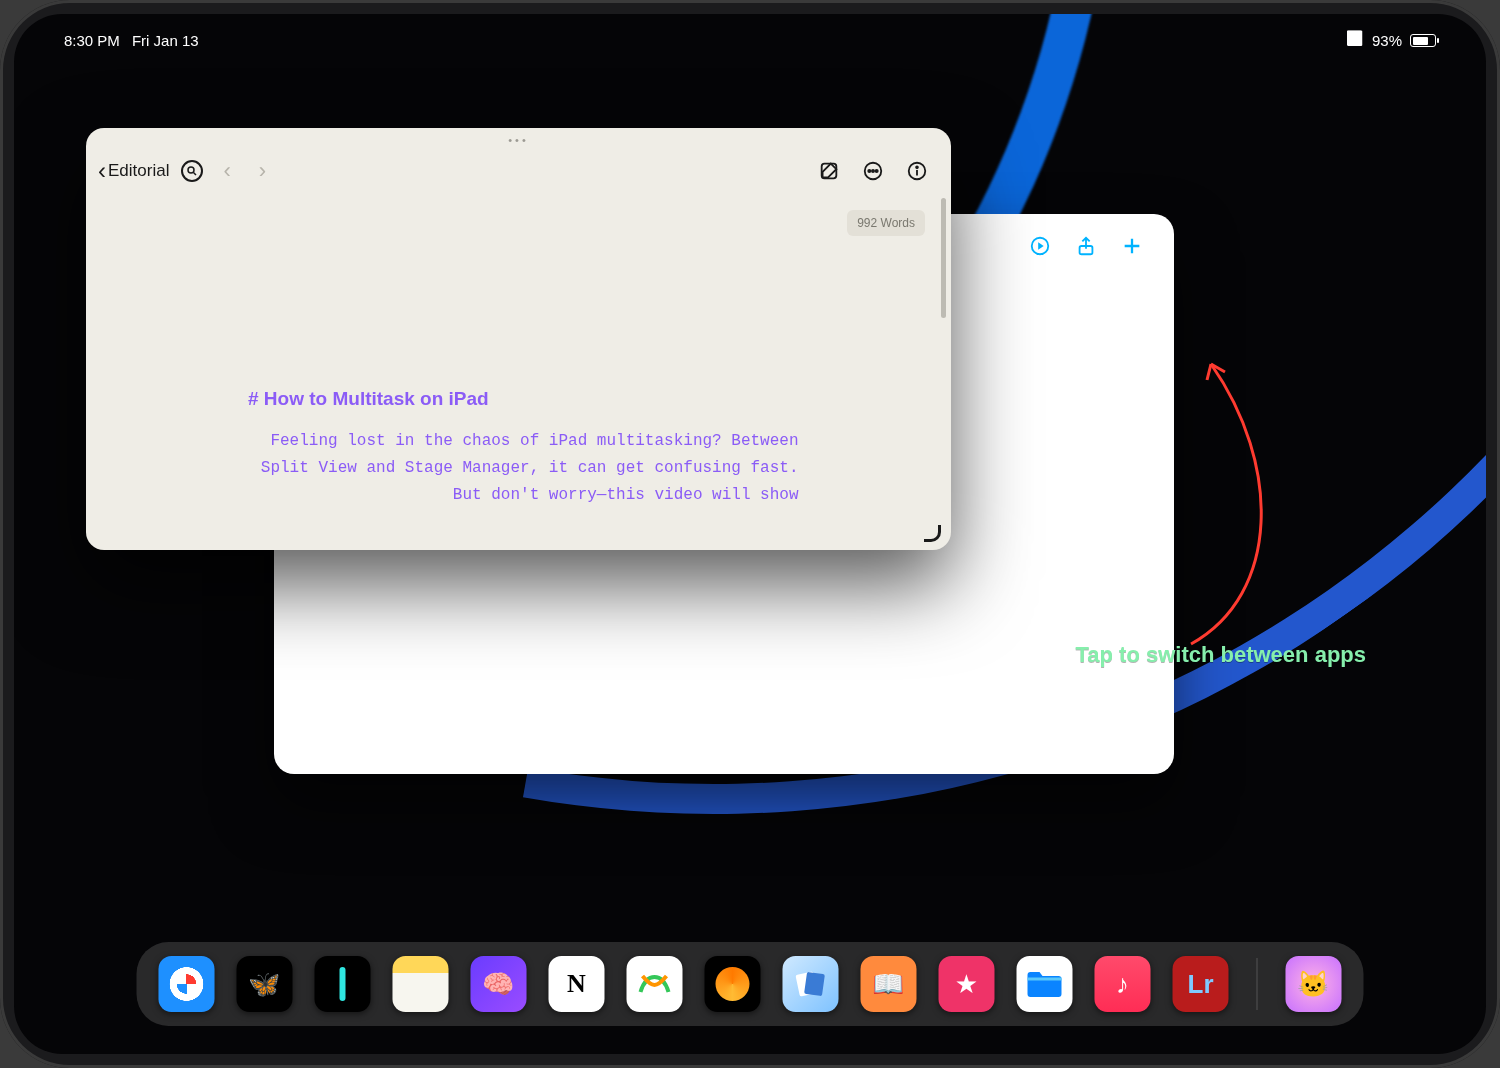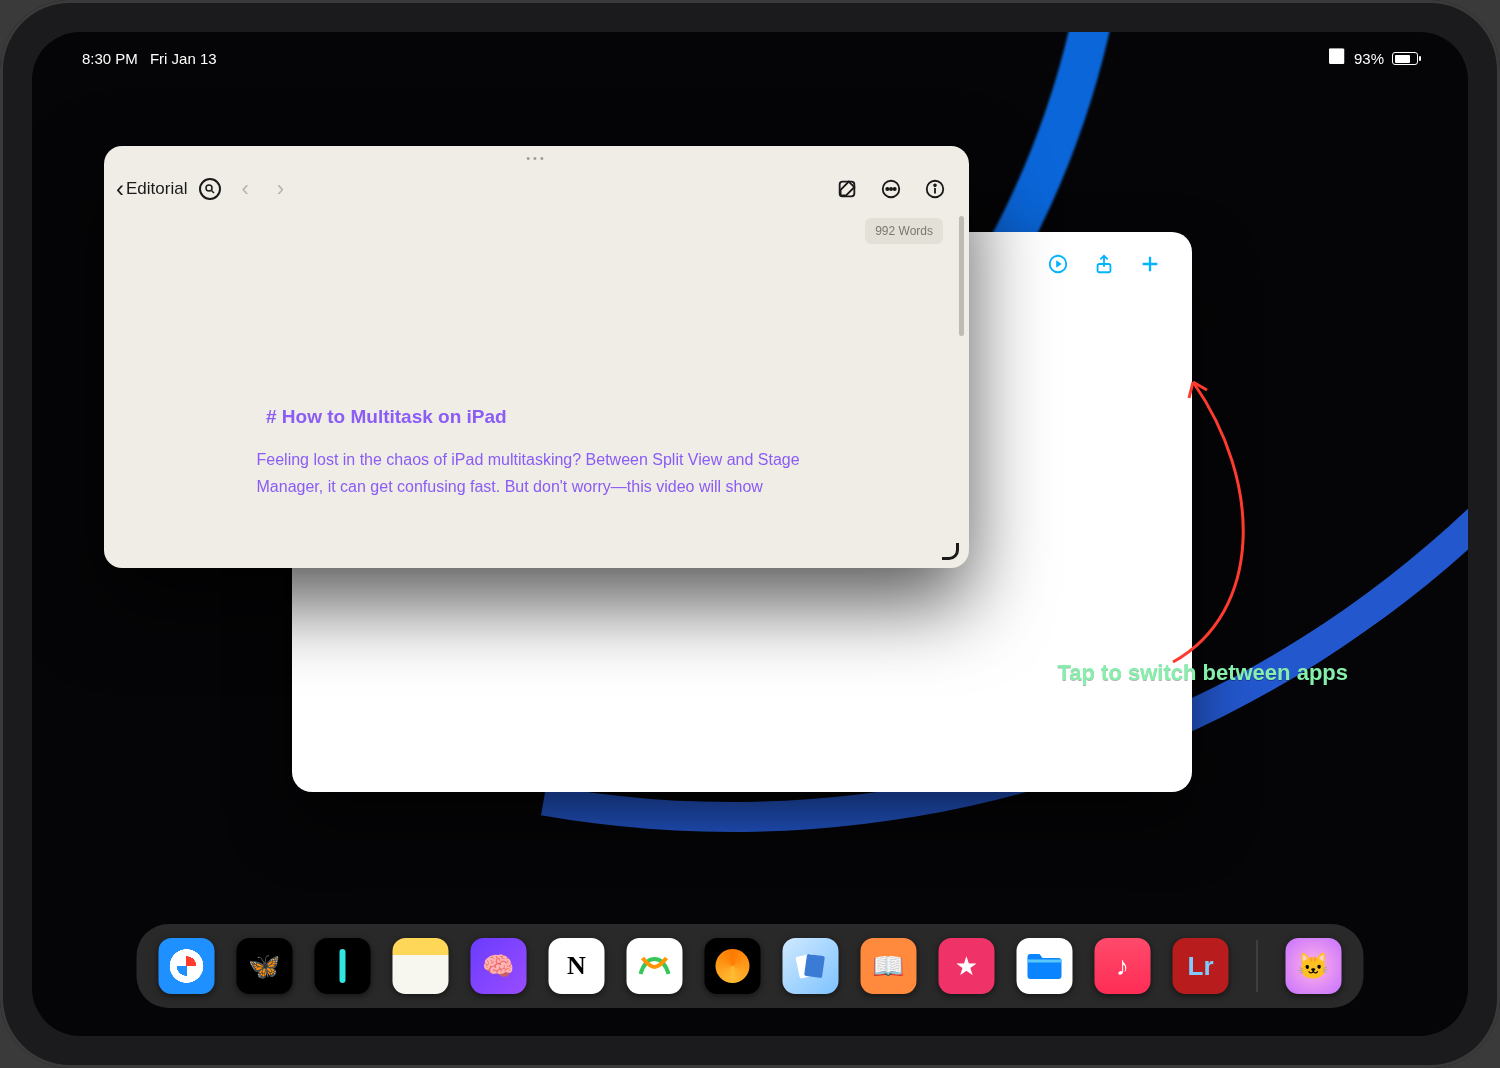--- a/index.html
+++ b/index.html
@@ -7,21 +7,21 @@
   body {
     font-family: -apple-system, "Helvetica Neue", Arial, sans-serif;
     background: #3a3a3a;
     display: flex; align-items: center; justify-content: center;
     overflow: hidden;
   }
   .device {
     width: 1500px; height: 1068px;
     background: #1b1b1d;
     border-radius: 70px;
-    padding: 32px;
+    padding: 14px;
     position: relative;
     box-shadow: 0 0 0 3px #3a3a3a inset;
   }
   .screen {
     width: 100%; height: 100%;
     background: #050507;
     border-radius: 48px;
     position: relative;
     overflow: hidden;
   }
@@ -89,31 +89,31 @@
     display:flex; align-items:center; justify-content:space-between;
     padding:30px 22px 8px 12px;
   }
   .tb-left { display:flex; align-items:center; gap:12px; color:#1a1a1a; }
   .back { display:flex; align-items:center; font-size:17px; cursor:pointer; font-weight:500;}
   .back .chev { font-size:24px; margin-right:2px; line-height:0.6; }
   .circle-icon { width:22px; height:22px; border:2px solid #1a1a1a; border-radius:50%; display:flex; align-items:center; justify-content:center; font-size:12px; }
   .navchev { color:#b7b4ab; font-size:22px; padding:0 8px; }
   .tb-right { display:flex; align-items:center; gap:20px; color:#1a1a1a; font-size:20px; }
   .wordcount {
-    position:absolute; right:26px; top:72px;
+    position:absolute; right:26px; top:82px;
     background:#e3e0d7; color:#7a786f; font-size:12px;
     padding:6px 10px; border-radius:6px;
   }
   .doc {
     position:absolute; left:0; right:0; bottom:0; top:110px;
     padding:0 60px;
     color:#8b5cf6;
   }
   .doc h1 { font-size:19px; font-weight:800; margin-top:150px; margin-left:102px; margin-bottom:18px; }
-  .doc p { font-size:16px; text-align:left; line-height:1.7; font-weight:500; max-width:560px; margin:0 auto; }
+  .doc p { font-size:16px; text-align:right; line-height:1.7; font-weight:500; max-width:560px; margin:0 auto;font-family:Liberation Mono, monospace; }
   .scroll-ind { position:absolute; right:5px; top:70px; width:5px; height:120px;
     background:#bdbbb3; border-radius:3px; }
   .resize { position:absolute; right:10px; bottom:8px; width:16px; height:16px; }
   .resize::after { content:""; position:absolute; right:0; bottom:0;
     width:14px; height:14px; border-right:3px solid #1a1a1a; border-bottom:3px solid #1a1a1a;
     border-radius:0 0 10px 0; }
 
   
   .annotation {
     position:absolute; right:120px; top:628px;

